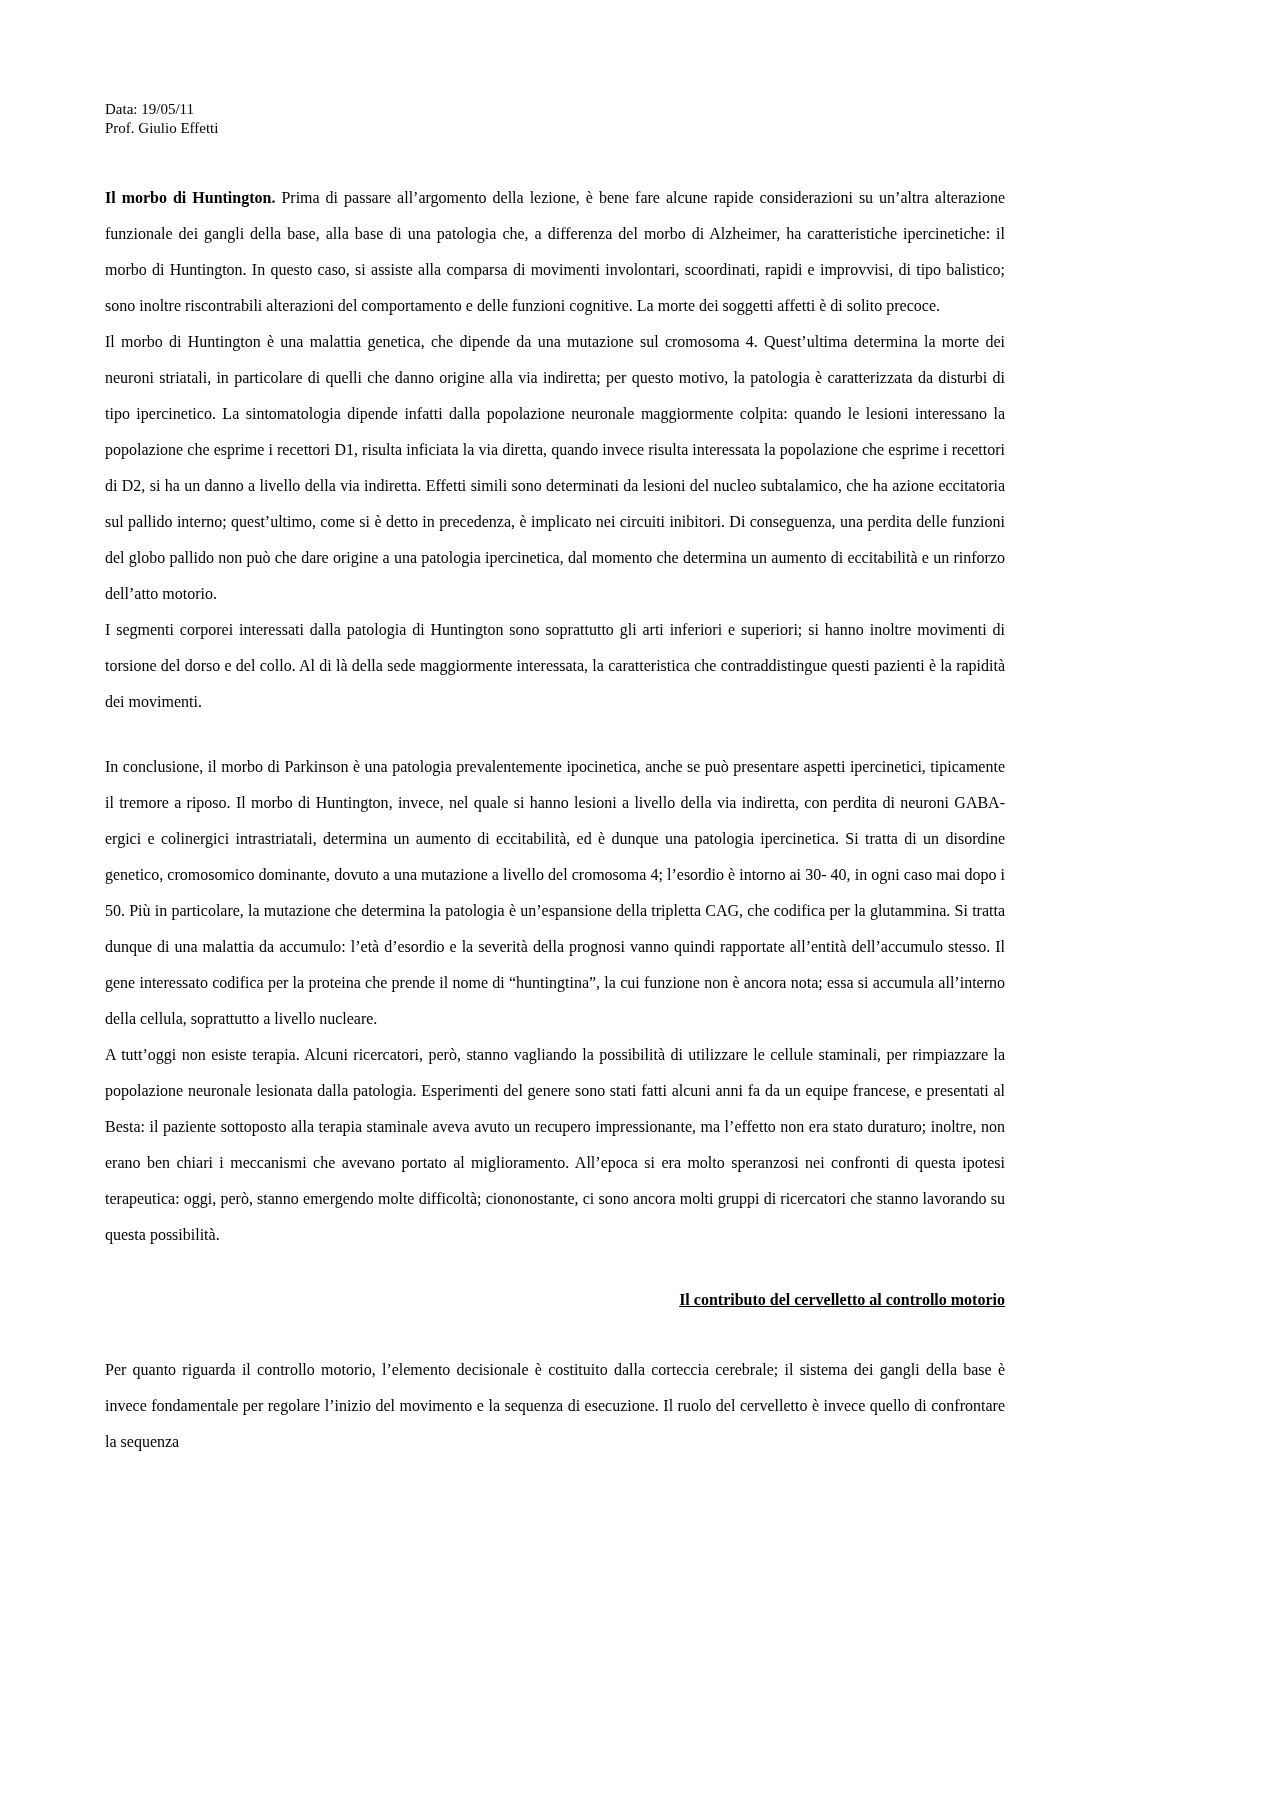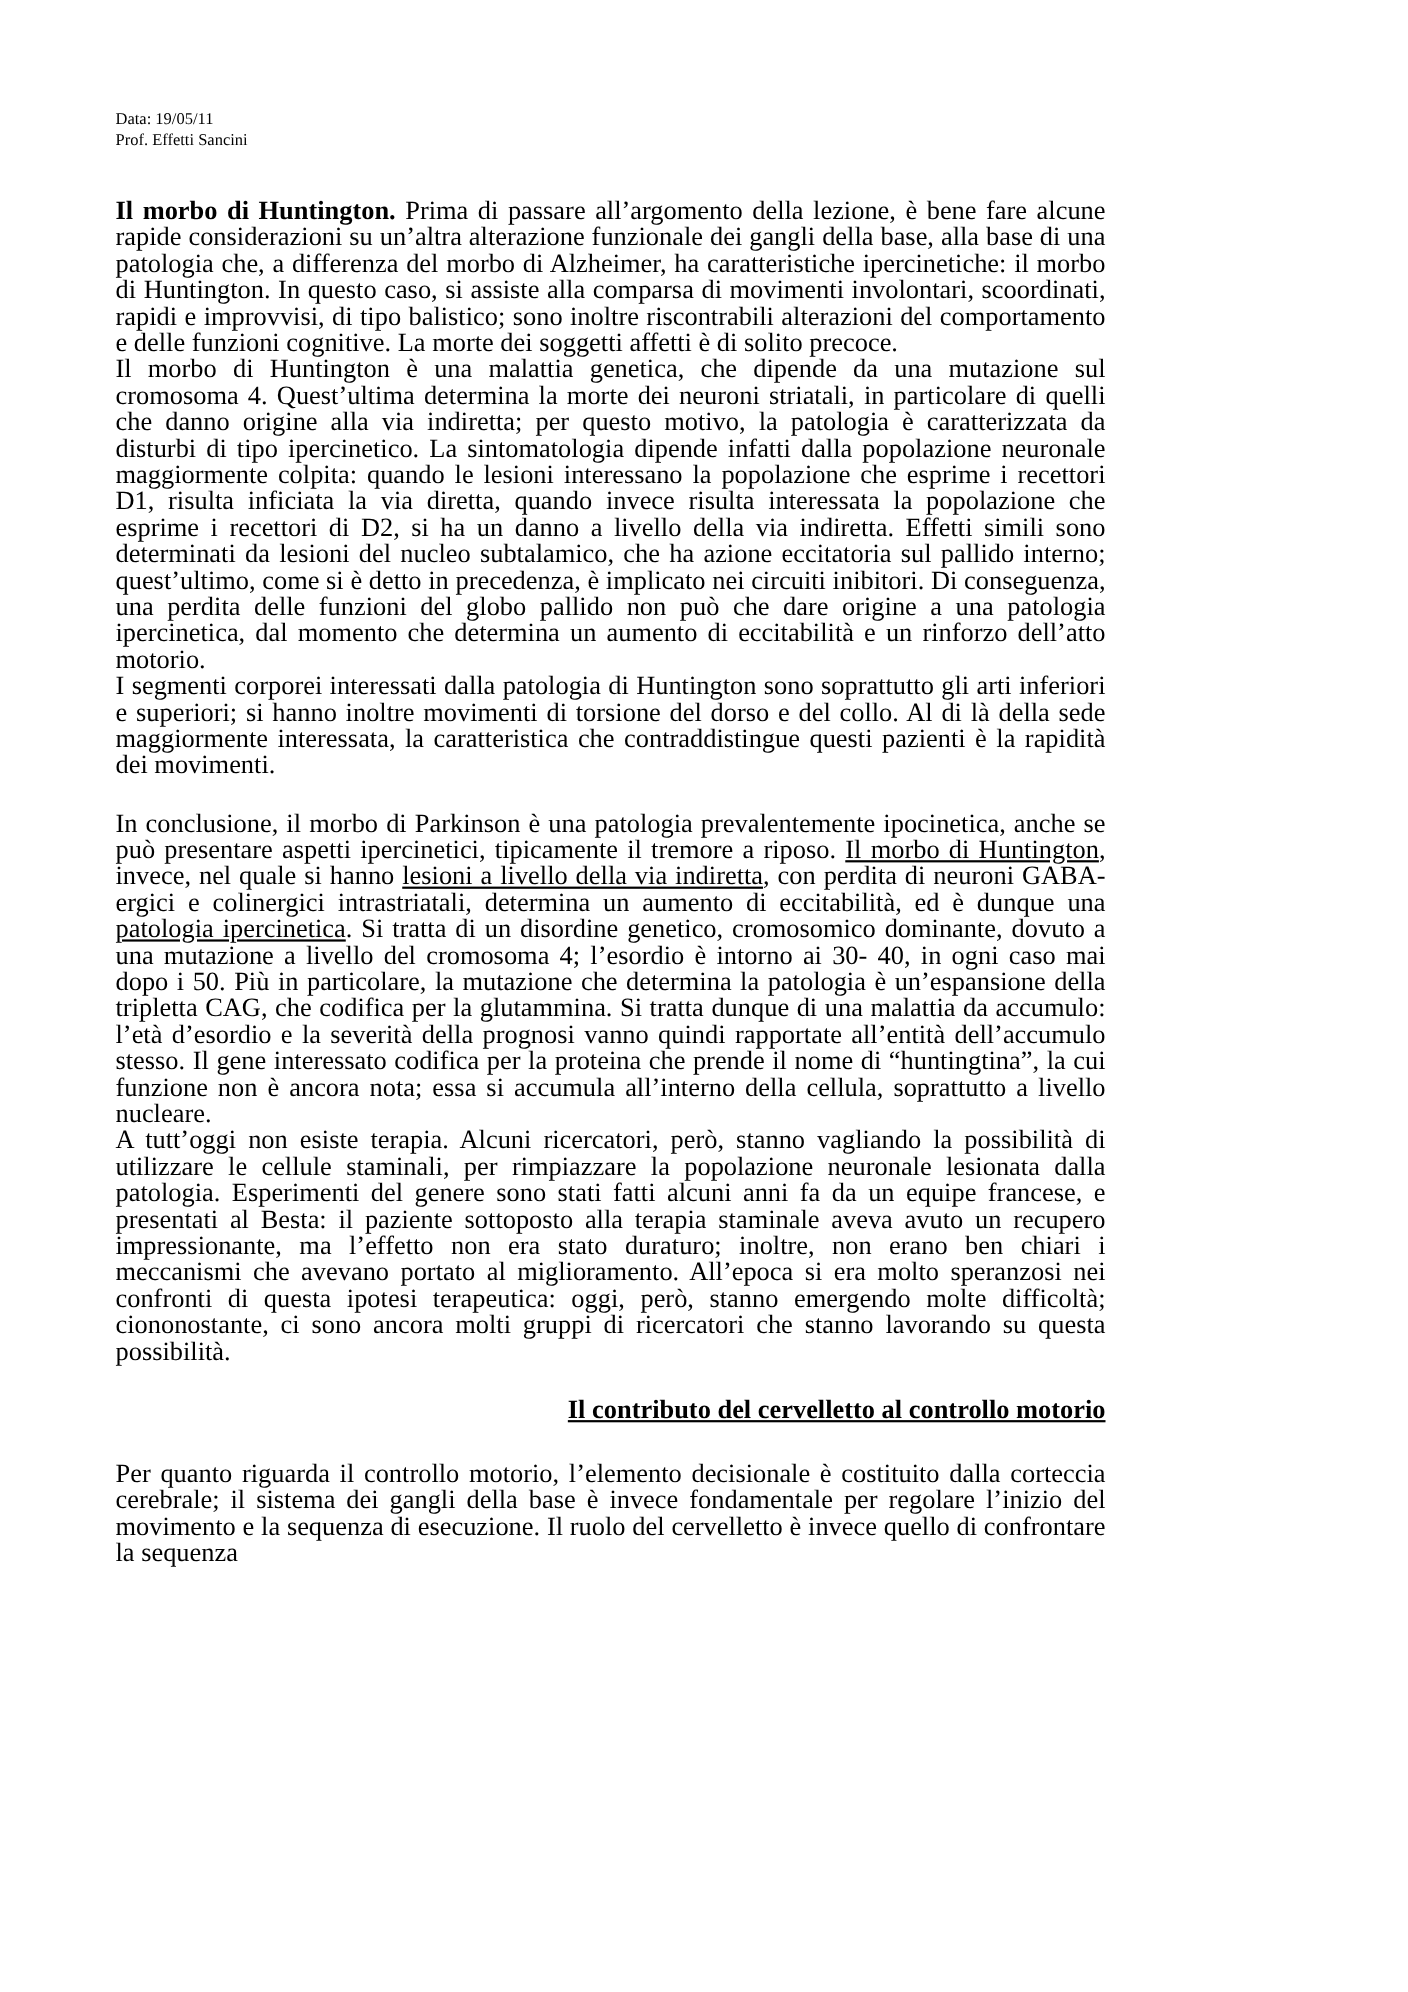--- a/index.html
+++ b/index.html
@@ -24,46 +24,46 @@
   }
   .doc-body {
     font-size: 20px;
     line-height: 29px;
     text-align: justify;
   }
   .para {
     margin: 0;
     padding: 0;
     font-weight: normal;
-    font-size: 24px;
-    line-height: 24px;
+    font-size: 16px;
+    line-height: 36px;
   }
   .para.gap {
     margin-top: 29px;
   }
   .para.gap2 {
     margin-top: 34px;
   }
   .para.heading {
     font-weight: bold;
     text-align: right;
   }
   .para.heading span {
     text-decoration: underline;
   }
   .bold { font-weight: bold; }
-  .underline { text-decoration: underline; }
+  .underline { }
 </style>
 </head>
 <body>
 
 <div class="page">
   <div class="doc-header">
     <div>Data: 19/05/11</div>
-    <div>Prof. Effetti Sancini</div>
+    <div>Prof. Giulio Effetti</div>
   </div>
   <div class="doc-body">
       <p class="para"><span class="bold">Il morbo di Huntington.</span><span> Prima di passare all’argomento della lezione, è bene fare alcune rapide considerazioni su un’altra alterazione funzionale dei gangli della base, alla base di una patologia che, a differenza del morbo di Alzheimer, ha caratteristiche ipercinetiche: il morbo di Huntington. In questo caso, si assiste alla comparsa di movimenti involontari, scoordinati, rapidi e improvvisi, di tipo balistico; sono inoltre riscontrabili alterazioni del comportamento e delle funzioni cognitive. La morte dei soggetti affetti è di solito precoce.</span></p>
       <p class="para"><span>Il morbo di Huntington è una malattia genetica, che dipende da una mutazione sul cromosoma 4. Quest’ultima determina la morte dei neuroni striatali, in particolare di quelli che danno origine alla via indiretta; per questo motivo, la patologia è caratterizzata da disturbi di tipo ipercinetico. La sintomatologia dipende infatti dalla popolazione neuronale maggiormente colpita: quando le lesioni interessano la popolazione che esprime i recettori D1, risulta inficiata la via diretta, quando invece risulta interessata la popolazione che esprime i recettori di D2, si ha un danno a livello della via indiretta. Effetti simili sono determinati da lesioni del nucleo subtalamico, che ha azione eccitatoria sul pallido interno; quest’ultimo, come si è detto in precedenza, è implicato nei circuiti inibitori. Di conseguenza, una perdita delle funzioni del globo pallido non può che dare origine a una patologia ipercinetica, dal momento che determina un aumento di eccitabilità e un rinforzo dell’atto motorio.</span></p>
       <p class="para"><span>I segmenti corporei interessati dalla patologia di Huntington sono soprattutto gli arti inferiori e superiori; si hanno inoltre movimenti di torsione del dorso e del collo. Al di là della sede maggiormente interessata, la caratteristica che contraddistingue questi pazienti è la rapidità dei movimenti.</span></p>
       <p class="para gap"><span>In conclusione, il morbo di Parkinson è una patologia prevalentemente ipocinetica, anche se può presentare aspetti ipercinetici, tipicamente il tremore a riposo. </span><span class="underline">Il morbo di Huntington</span><span>, invece, nel quale si hanno </span><span class="underline">lesioni a livello della via indiretta</span><span>, con perdita di neuroni GABA-ergici e colinergici intrastriatali, determina un aumento di eccitabilità, ed è dunque una </span><span class="underline">patologia ipercinetica</span><span>. Si tratta di un disordine genetico, cromosomico dominante, dovuto a una mutazione a livello del cromosoma 4; l’esordio è intorno ai 30- 40, in ogni caso mai dopo i 50. Più in particolare, la mutazione che determina la patologia è un’espansione della tripletta CAG, che codifica per la glutammina. Si tratta dunque di una malattia da accumulo: l’età d’esordio e la severità della prognosi vanno quindi rapportate all’entità dell’accumulo stesso.  Il gene interessato codifica per la proteina che prende il nome di “huntingtina”, la cui funzione non è ancora nota; essa si accumula all’interno della cellula, soprattutto a livello nucleare.</span></p>
       <p class="para"><span>A tutt’oggi non esiste terapia. Alcuni ricercatori, però, stanno vagliando la possibilità di utilizzare le cellule staminali, per rimpiazzare la popolazione neuronale lesionata dalla patologia.  Esperimenti del genere sono stati fatti alcuni anni fa da un equipe francese, e presentati al Besta: il paziente sottoposto alla terapia staminale aveva avuto un recupero impressionante, ma l’effetto non era stato duraturo; inoltre, non erano ben chiari i meccanismi che avevano portato al miglioramento. All’epoca si era molto speranzosi nei confronti di questa ipotesi terapeutica: oggi, però, stanno emergendo molte difficoltà; ciononostante, ci sono ancora molti gruppi di ricercatori che stanno lavorando su questa possibilità.</span></p>
       <h2 class="para gap heading"><span>Il contributo del cervelletto al controllo motorio</span></h2>
       <p class="para gap2"><span>Per quanto riguarda il controllo motorio, l’elemento decisionale è costituito dalla corteccia cerebrale; il sistema dei gangli della base è invece fondamentale per regolare l’inizio del movimento e la sequenza di esecuzione. Il ruolo del cervelletto è invece quello di confrontare la sequenza</span></p>
     </div>

